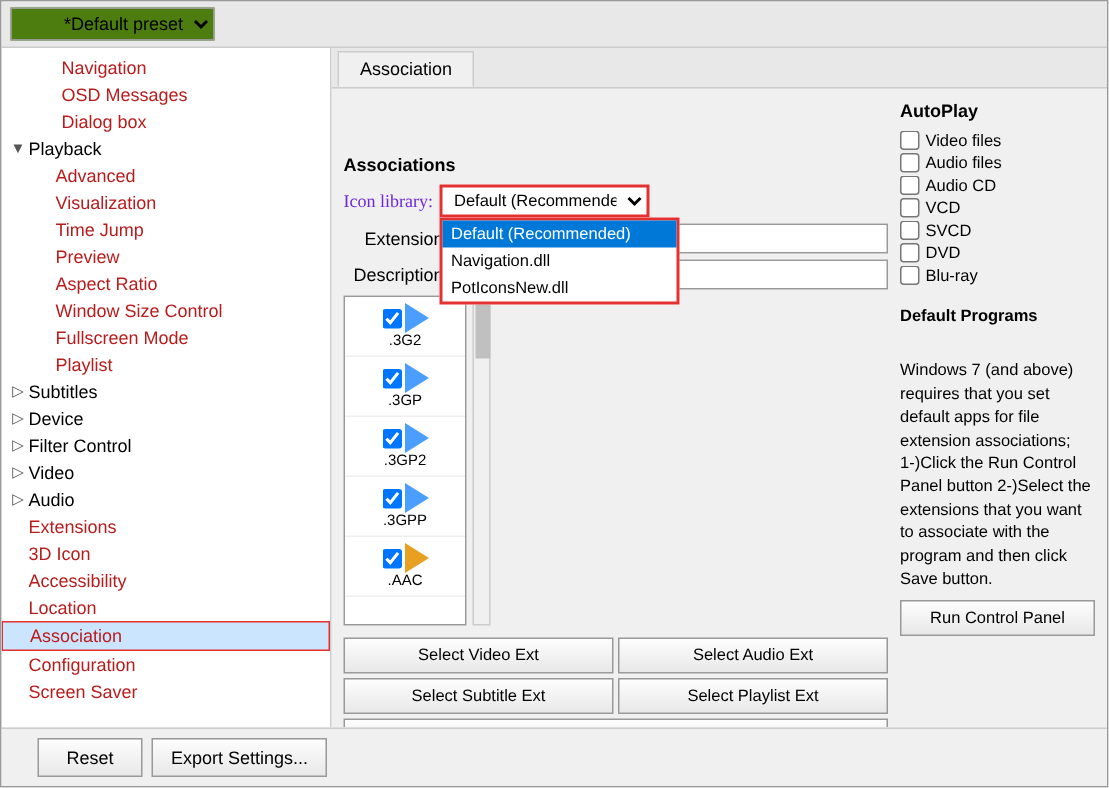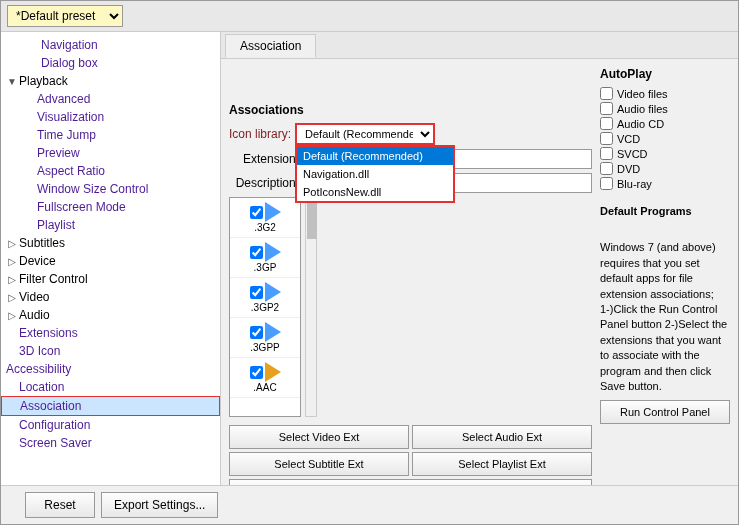--- a/index.html
+++ b/index.html
@@ -21,47 +21,48 @@
     }
     
     .preset-bar {
       background: #e8e8e8;
       padding: 4px 6px;
       border-bottom: 1px solid #ccc;
       display: flex;
       align-items: center;
     }
     .preset-select {
-      width: 116px;
+      width: 136px;
       height: 22px;
       font-size: 12px;
       border: 1px solid #999;
-      background: #fef9c3;
+      background: #4d7c0f;
       padding: 0 4px;
+      text-align: right;
     }
     
     .main-content {
       display: flex;
       flex: 1;
       overflow: hidden;
     }
     
     .sidebar {
       width: 220px;
       border-right: 1px solid #ccc;
       background: white;
       overflow-y: auto;
       padding: 4px 0;
     }
     .tree-item {
       padding: 2px 4px 2px 20px;
       cursor: pointer;
       white-space: nowrap;
       font-size: 12px;
-      color: #4c1d95;
+      color: #b91c1c;
     }
     .tree-item.indent2 { padding-left: 40px; }
     .tree-item.selected {
       background: #cce5ff;
       border: 1px solid #e53030;
     }
     .tree-group {
       display: flex;
       align-items: center;
       padding: 2px 4px;
@@ -124,21 +125,21 @@
       margin-bottom: 2px;
       margin-top: 36px;
     }
     .icon-library-row {
       display: flex;
       align-items: center;
       gap: 4px;
       font-size: 12px;
       position: relative;
     }
-    .icon-library-label { color: #7f1d1d; }
+    .icon-library-label { color: #6d28d9; font-family: Liberation Serif, serif; }
     .dropdown-wrapper {
       position: relative;
       display: inline-block;
     }
     .icon-library-select {
       width: 140px;
       height: 22px;
       font-size: 11px;
       border: 2px solid #e53030;
       background: white;
@@ -173,21 +174,21 @@
       border: 1px solid #999;
       font-size: 11px;
       padding: 0 3px;
     }
     
     .file-list-container {
       display: flex;
       gap: 4px;
     }
     .file-list {
-      width: 72px;
+      width: 82px;
       height: 220px;
       border: 1px solid #999;
       background: white;
       overflow-y: auto;
       font-size: 11px;
     }
     .file-item {
       display: flex;
       flex-direction: column;
       align-items: center;
@@ -303,20 +304,21 @@
   <div class="preset-bar">
     <select class="preset-select">
       <option>*Default preset</option>
     </select>
   </div>
 
   <div class="main-content">
 
     <div class="sidebar">
       <div class="tree-item indent2">Navigation</div>
+      <div class="tree-item indent2">OSD Messages</div>
       <div class="tree-item indent2">Dialog box</div>
       <div class="tree-group">
         <span class="expander">▼</span>
         <span> Playback</span>
       </div>
       <div class="tree-item indent2" style="padding-left:36px;">Advanced</div>
       <div class="tree-item indent2" style="padding-left:36px;">Visualization</div>
       <div class="tree-item indent2" style="padding-left:36px;">Time Jump</div>
       <div class="tree-item indent2" style="padding-left:36px;">Preview</div>
       <div class="tree-item indent2" style="padding-left:36px;">Aspect Ratio</div>
@@ -338,21 +340,21 @@
       <div class="tree-group">
         <span class="expander">▷</span>
         <span> Video</span>
       </div>
       <div class="tree-group">
         <span class="expander">▷</span>
         <span> Audio</span>
       </div>
       <div class="tree-item" style="padding-left:18px;">Extensions</div>
       <div class="tree-item" style="padding-left:18px;">3D Icon</div>
-      <div class="tree-item" style="padding-left:5px;">Accessibility</div>
+      <div class="tree-item" style="padding-left:18px;">Accessibility</div>
       <div class="tree-item" style="padding-left:18px;">Location</div>
       <div class="tree-item selected" style="padding-left:18px;">Association</div>
       <div class="tree-item" style="padding-left:18px;">Configuration</div>
       <div class="tree-item" style="padding-left:18px;">Screen Saver</div>
     </div>
 
     <div class="right-panel">
 
       <div class="tab-bar">
         <div class="tab active">Association</div>

